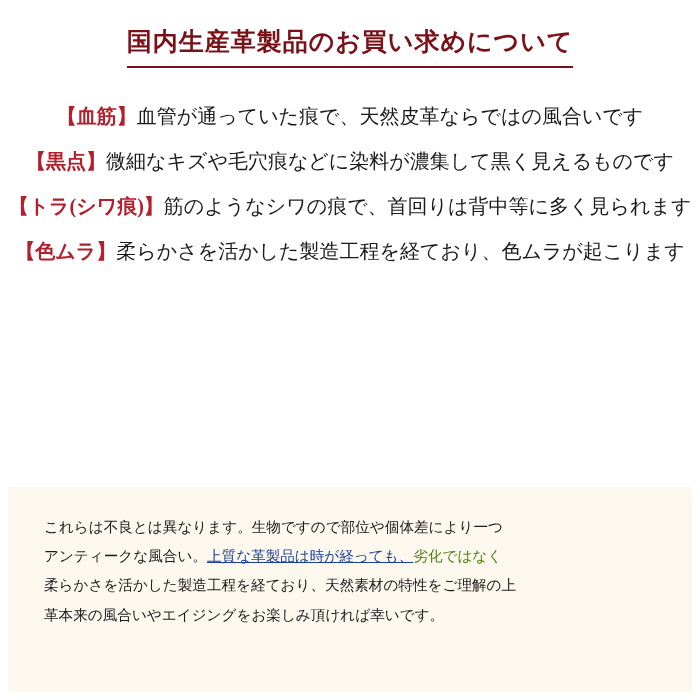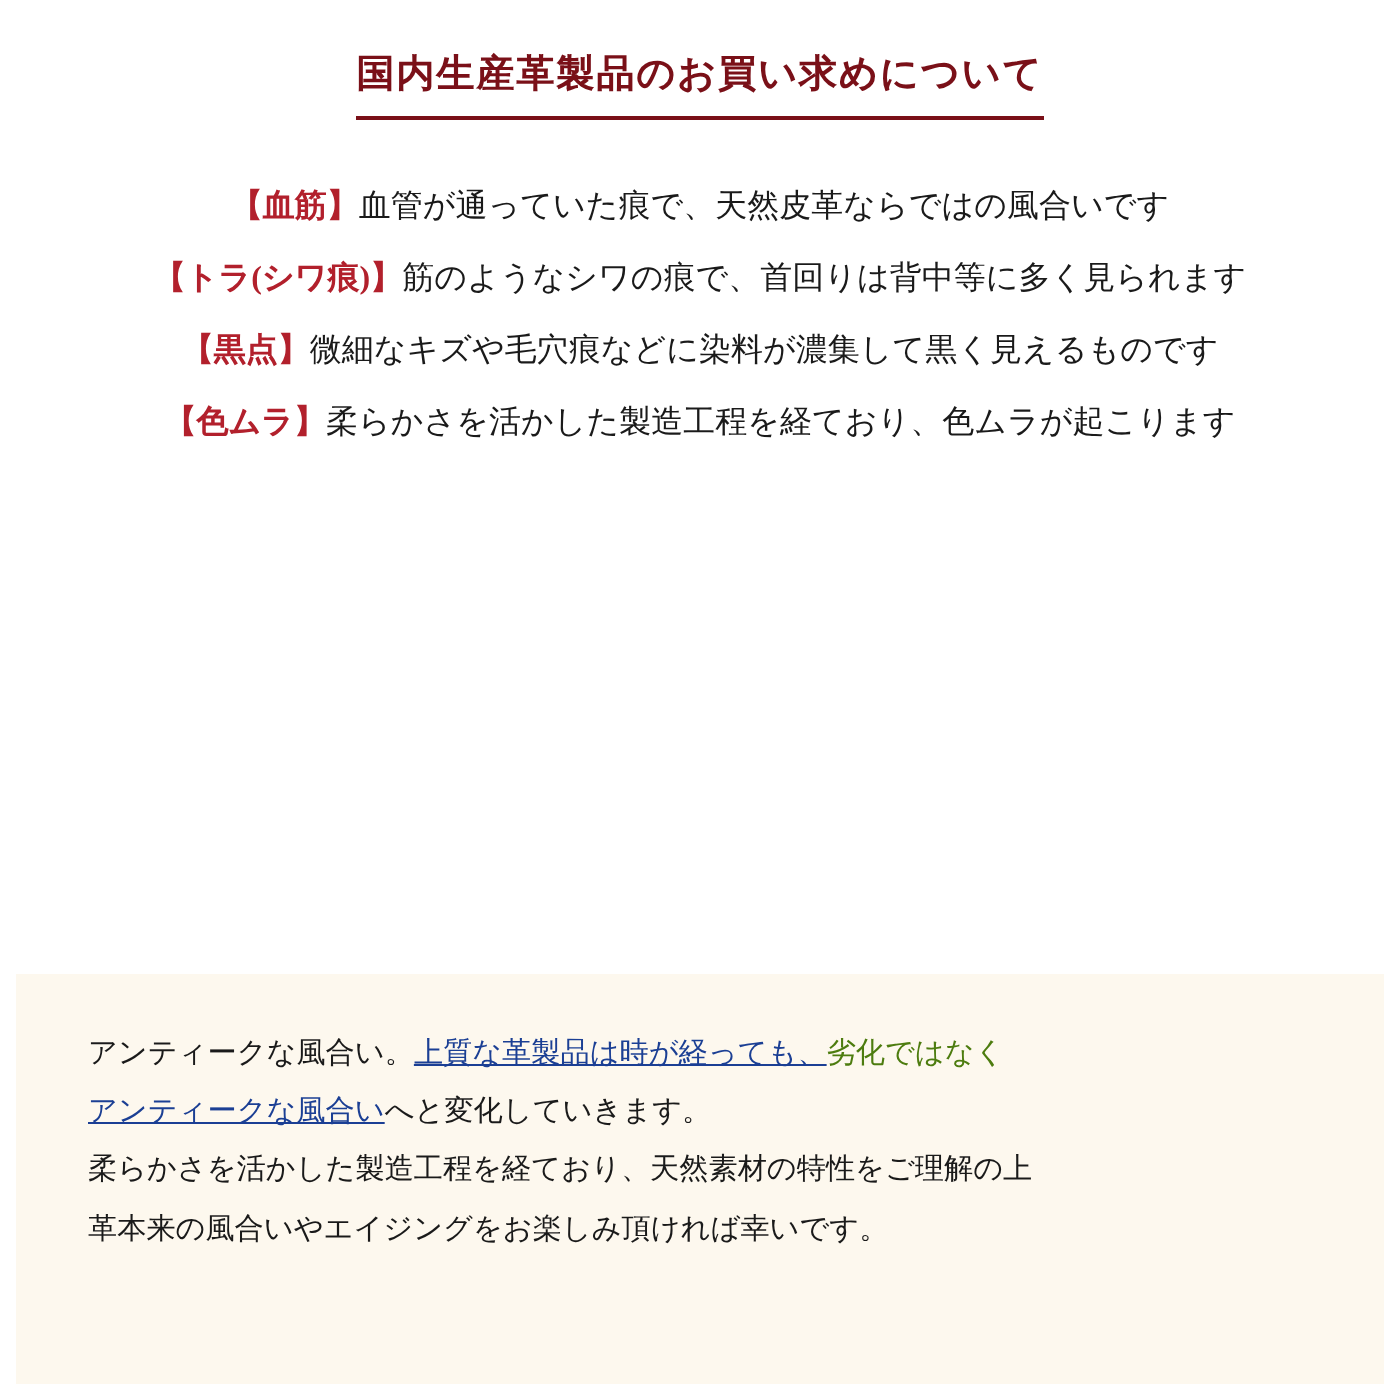--- a/index.html
+++ b/index.html
@@ -21,21 +21,21 @@
     box-sizing: border-box;
   }
 
   
   .title-wrap {
     padding: 26px 0 0 0;
     text-align: center;
   }
   .title {
     display: inline-block;
-    font-size: 19px;
+    font-size: 25px;
     font-weight: bold;
     color: #7a1018;
     letter-spacing: 1px;
     padding-bottom: 7px;
     border-bottom: 2px solid #7a1018;
     line-height: 1.3;
     text-align: center;
   }
 
   
@@ -49,21 +49,21 @@
   .intro p {
     margin: 0;
   }
 
   
   .features {
     margin: 26px 0 0 0;
     text-align: center;
   }
   .feature-row {
-    font-size: 16px;
+    font-size: 20px;
     line-height: 2.25;
     white-space: nowrap;
   }
   .tag {
     color: #b2202c;
     font-weight: bold;
   }
   .feature-text {
     color: #1a1a1a;
   }
@@ -103,32 +103,32 @@
   <div class="title-wrap">
     <div class="title">国内生産革製品のお買い求めについて</div>
   </div>
 
 
   <div class="features">
     <div class="feature-row">
       <span class="tag">【血筋】</span><span class="feature-text">血管が通っていた痕で、天然皮革ならではの風合いです</span>
     </div>
     <div class="feature-row">
-      <span class="tag">【トラ(シワ痕)】</span><span class="feature-text">筋のようなシワの痕で、首回りは背中等に多く見られます</span>
+      <span class="tag">【黒点】</span><span class="feature-text">微細なキズや毛穴痕などに染料が濃集して黒く見えるものです</span>
     </div>
     <div class="feature-row">
-      <span class="tag">【黒点】</span><span class="feature-text">微細なキズや毛穴痕などに染料が濃集して黒く見えるものです</span>
+      <span class="tag">【トラ(シワ痕)】</span><span class="feature-text">筋のようなシワの痕で、首回りは背中等に多く見られます</span>
     </div>
     <div class="feature-row">
       <span class="tag">【色ムラ】</span><span class="feature-text">柔らかさを活かした製造工程を経ており、色ムラが起こります</span>
     </div>
   </div>
 
   <div class="note-box">
     <div class="note-inner">
+      <p>これらは不良とは異なります。生物ですので部位や個体差により一つ</p>
       <p><span>アンティークな風合い。</span><span class="hl-blue">上質な革製品は時が経っても、</span><span class="hl-red">劣化ではなく</span></p>
-      <p><span class="hl-blue">アンティークな風合い</span><span>へと変化していきます。</span></p>
       <p>柔らかさを活かした製造工程を経ており、天然素材の特性をご理解の上</p>
       <p>革本来の風合いやエイジングをお楽しみ頂ければ幸いです。</p>
     </div>
   </div>
 
 </div>
 
 </body></html>

